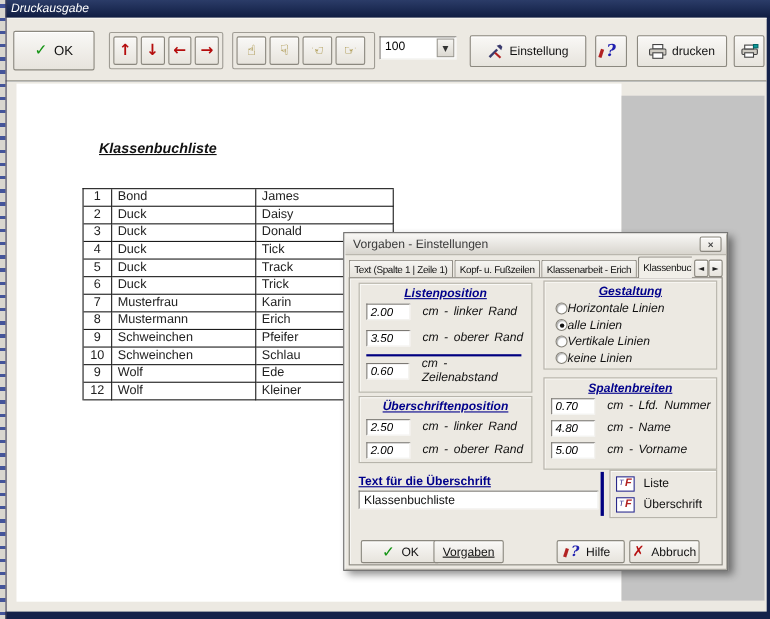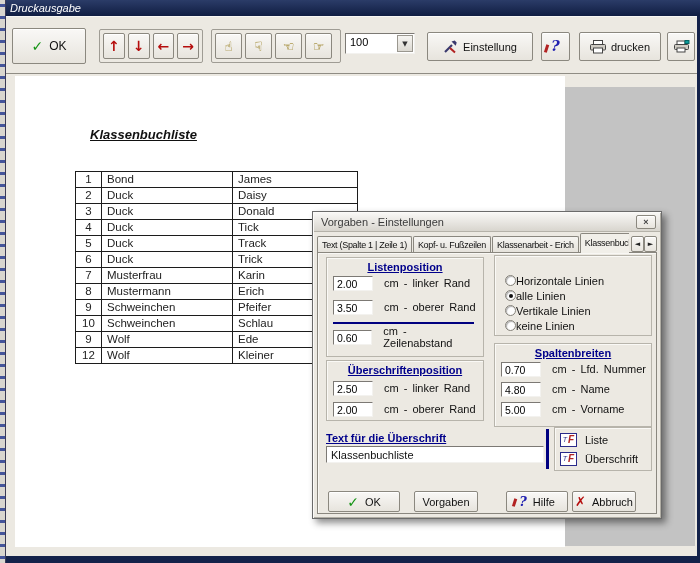--- a/index.html
+++ b/index.html
@@ -74,21 +74,21 @@
               align-items:flex-end; overflow:hidden; white-space:nowrap; }
   .tab { height:17px; line-height:16px; padding:0 4px; font-size:9px; letter-spacing:-0.3px; color:#111;
          background:linear-gradient(to bottom,#f6f5f2,#e4e1da); border:1px solid #8a877f; border-bottom:none;
          border-radius:2px 2px 0 0; margin-right:1px; }
   .tab.active { height:20px; line-height:19px; background:#f1efe9; position:relative; z-index:3; }
   .tab-scroll { position:absolute; right:4px; top:24px; display:flex; }
   .tab-scroll .btn3d { width:13px; height:16px; font-size:7px; color:#222; }
   .panel { position:absolute; left:4px; right:4px; top:40px; bottom:4px; background:#ece9e2;
            border:1px solid #8a877f; box-shadow:inset 1px 1px 0 #f8f7f4; }
 
-  .group { position:absolute; border:1px solid #b7b4ab; box-shadow:inset 1px 1px 0 #faf9f6; }
+  .group { position:absolute; border:1px solid #b7b4ab; box-shadow:inset 1px 1px 0 #faf9f6;font-style:italic; }
   .gtitle { position:absolute; left:0; right:0; top:3px; text-align:center; font-size:11px; font-weight:bold;
             color:#00008b; text-decoration:underline; }
   .rows { position:absolute; left:6px; right:4px; display:flex; flex-direction:column; }
   .frow { display:flex; align-items:center; gap:11px; height:16px; }
   .field-input { width:40px; height:15px; line-height:14px; background:#fff; padding-left:3px; font-size:10.5px;
                  border:1px solid; border-color:#7c7974 #f3f2ef #f3f2ef #7c7974; }
   .field-label { font-size:11px; color:#111; word-spacing:2px; }
   .navy-hr { position:absolute; left:6px; right:9px; height:2px; background:#000080; }
 
   .g-lp { left:8px;  top:4px;   width:158px; height:100px; }
@@ -120,21 +120,21 @@
   .fbrow { position:absolute; left:5px; display:flex; align-items:center; gap:8px; height:15px; }
   .fbrow.b1 { top:4px; } .fbrow.b2 { top:23px; }
   .ficon { width:17px; height:14px; background:#fff; border:1px solid #2a2a8a; display:flex;
            align-items:center; justify-content:center; gap:1px; flex:none; }
   .ficon .t { color:#2a2a8a; font-size:7px; line-height:1; }
   .ficon .f { color:#b22222; font-size:10px; font-weight:bold; line-height:1; }
   .flabel { font-size:11px; color:#111; }
 
   .dlg-btn { position:absolute; top:238px; height:21px; gap:6px; font-size:11px; }
   .b-ok { left:10px; width:72px; }
-  .b-vorgaben { left:96px; width:64px; }
+  .b-vorgaben { left:76px; width:64px;text-decoration:underline; }
   .b-hilfe { left:188px; width:62px; }
   .b-abbruch { left:254px; width:64px; }
   .xmark { color:#b50d0d; font-weight:bold; font-size:13px; }
 </style>
 </head>
 <body>
 
 <div class="window">
   <div class="titlebar">
     <span>Druckausgabe</span>
@@ -348,20 +348,21 @@
         <div class="rows r2">
 
             <div class="frow">
               <span class="field-input">0.60</span>
               <span class="field-label">cm - Zeilenabstand</span>
             </div>
           </div>
       </div>
 
       <div class="group g-ge">
+        <div class="gtitle">Gestaltung</div>
         <div class="radios">
 
             <div class="rrow">
               <span class="radio"></span>
               <span class="rlabel">Horizontale Linien</span>
             </div>
 
             <div class="rrow">
               <span class="radio checked"></span>
               <span class="rlabel">alle Linien</span>

